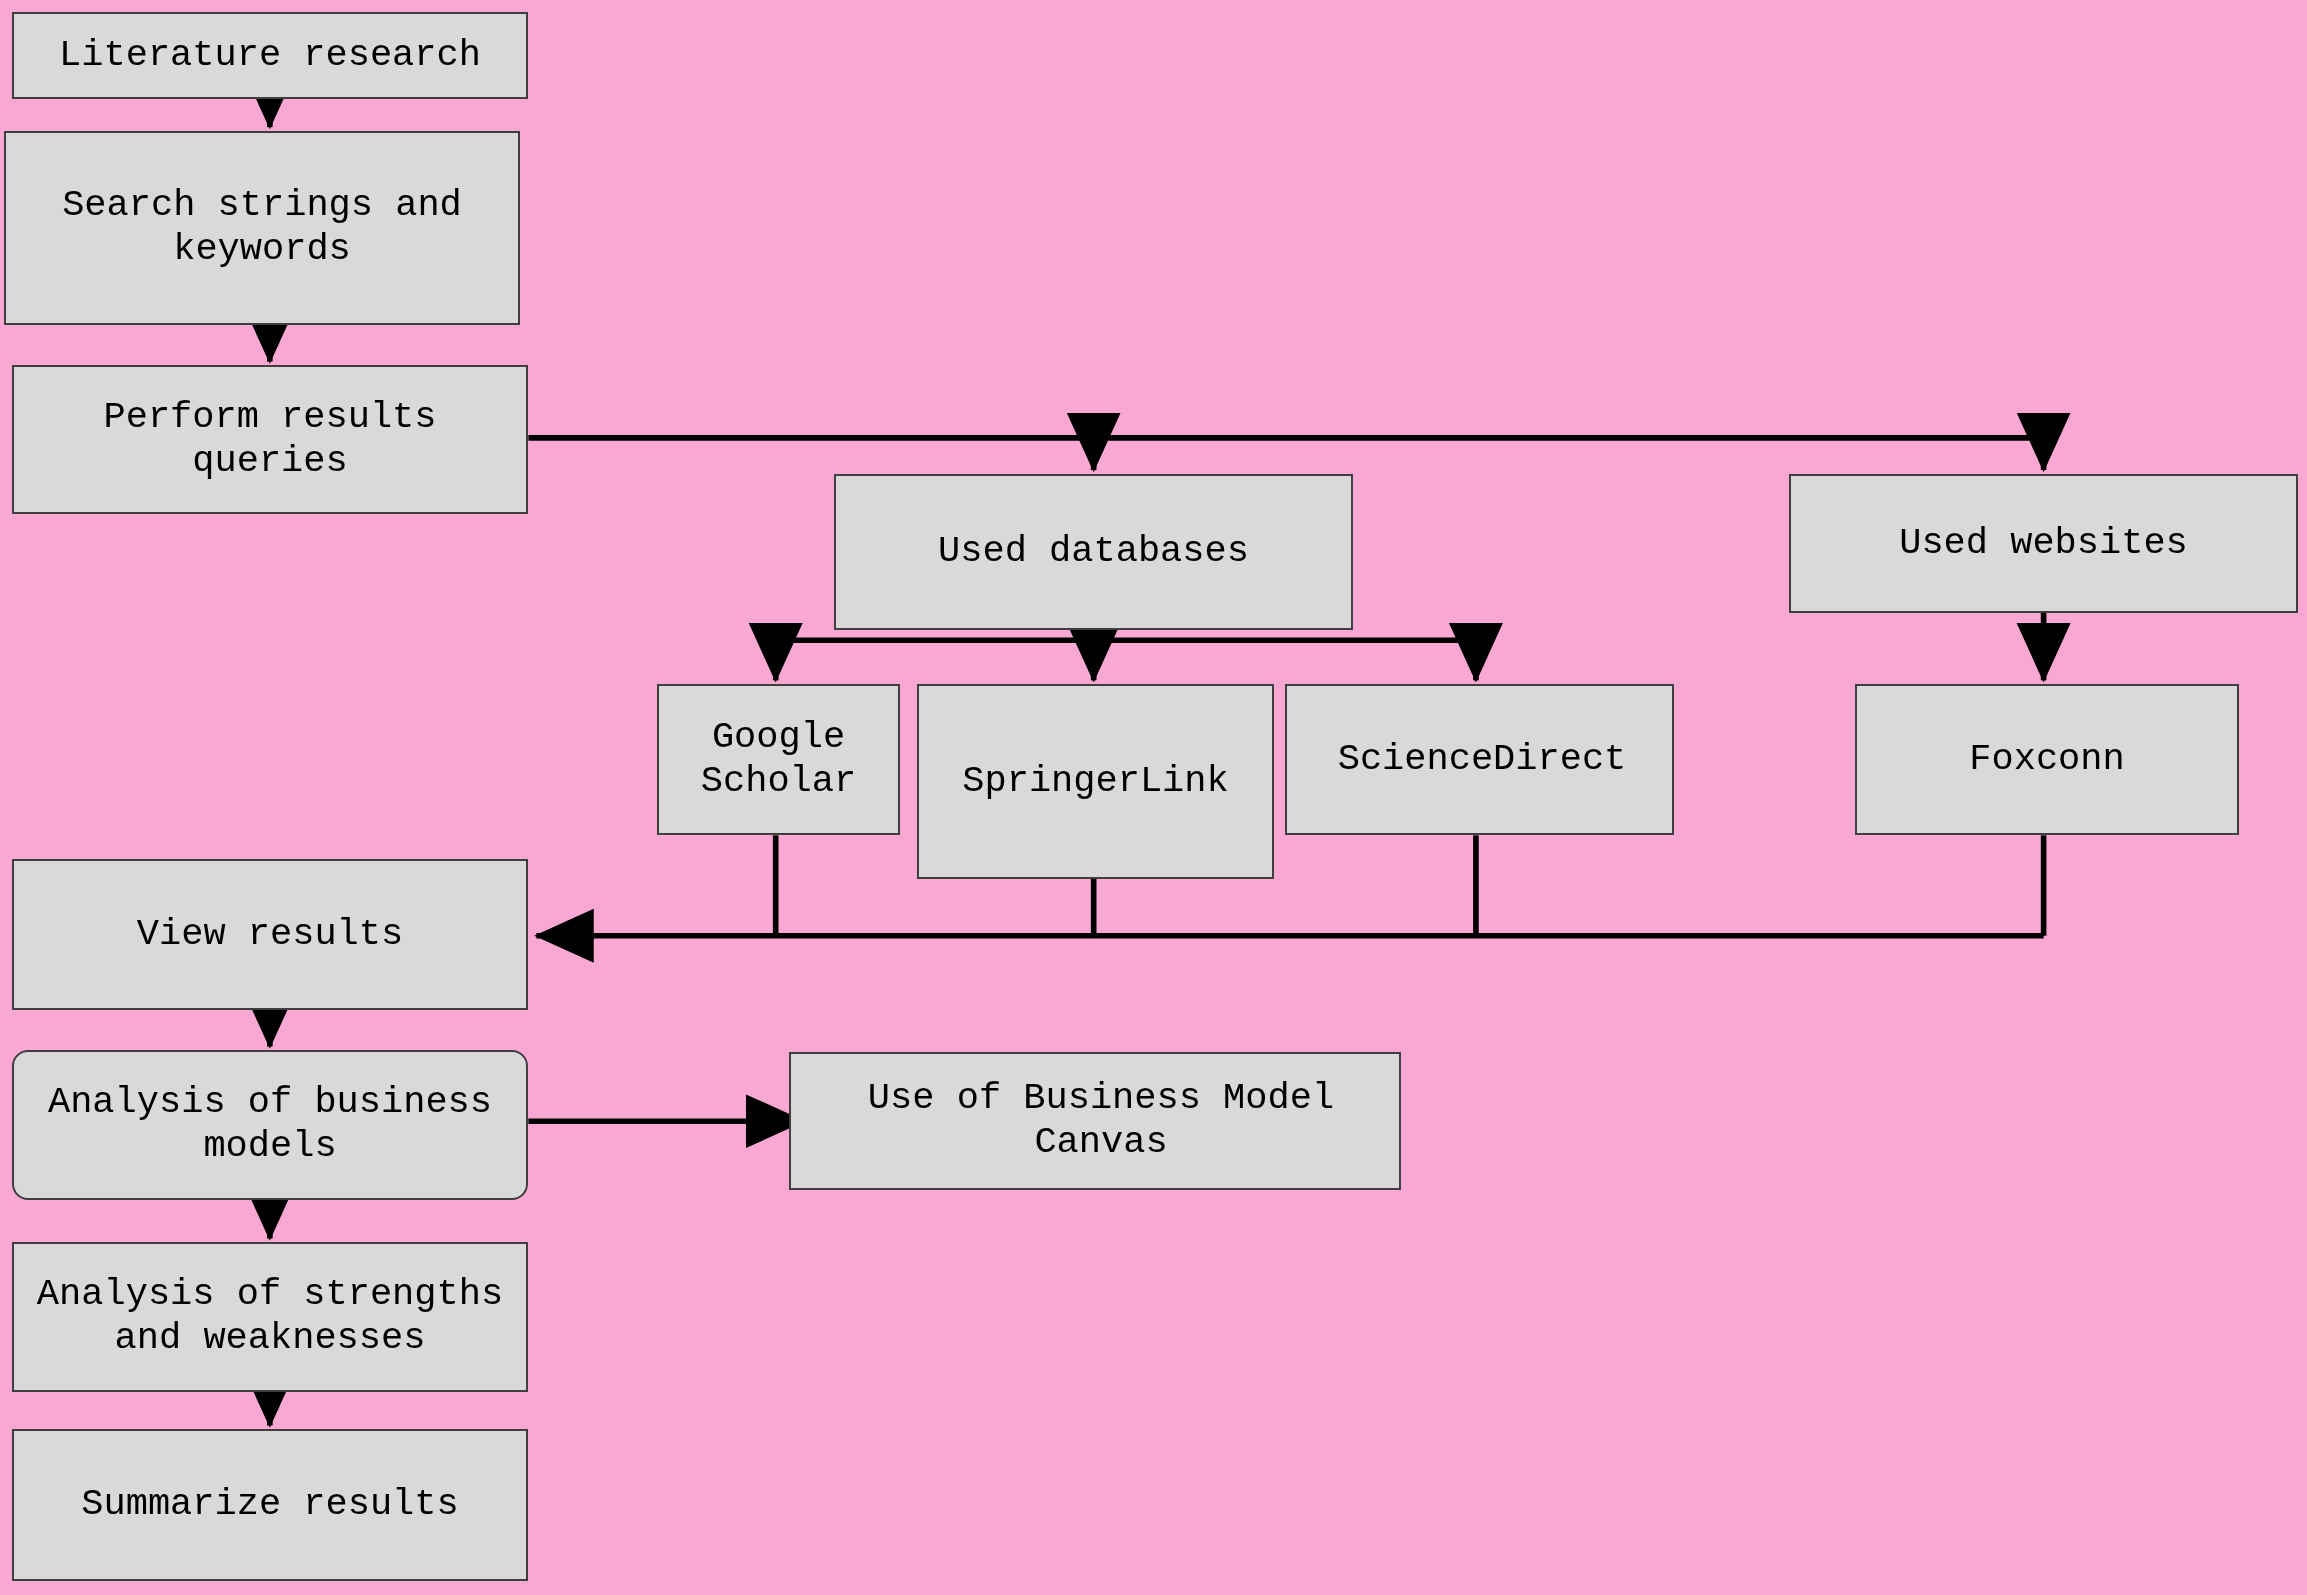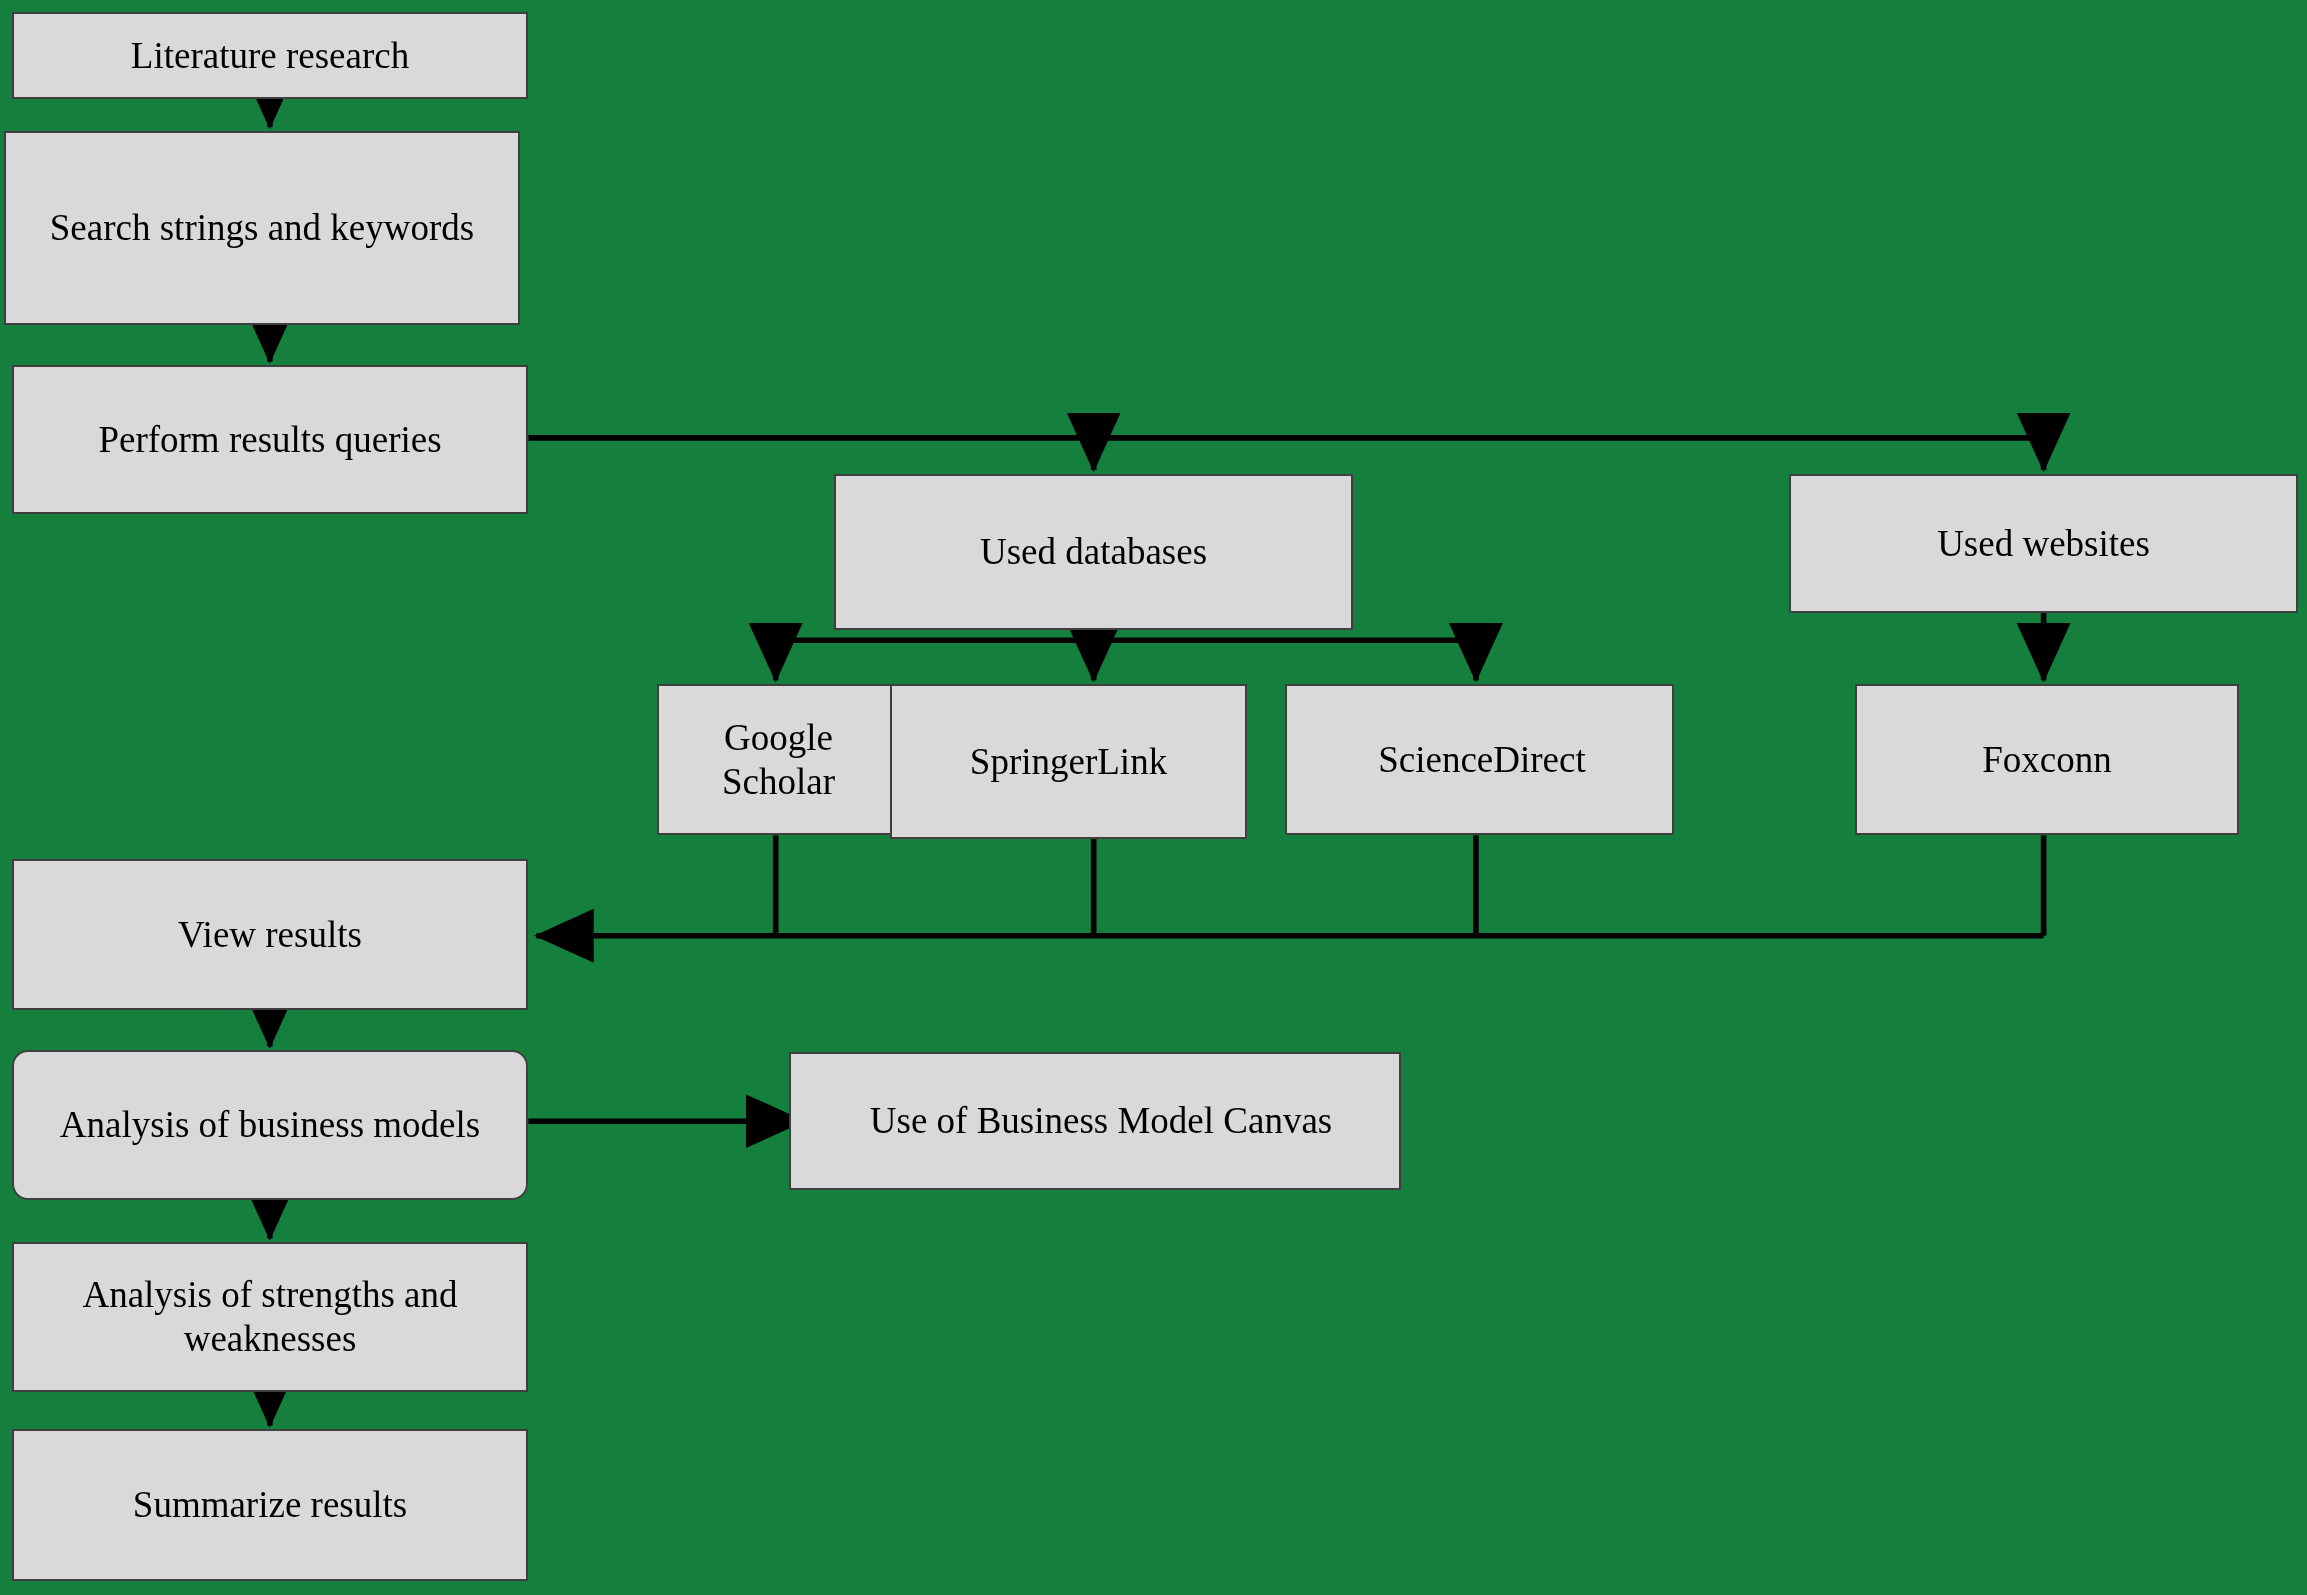--- a/index.html
+++ b/index.html
@@ -5,22 +5,22 @@
 <style>
   html, body {
     margin: 0;
     padding: 0;
     background: #ffffff;
   }
   #canvas {
     position: relative;
     width: 2307px;
     height: 1596px;
-    background: #15803d;
-    font-family: Liberation Serif, serif;
+    background: #f9a8d4;
+    font-family: Liberation Mono, monospace;
     overflow: hidden;
   }
   .node {
     position: absolute;
     box-sizing: border-box;
     background: #d9d9d9;
     border: 2.4px solid #3f3f3f;
     display: flex;
     align-items: center;
     justify-content: center;
@@ -109,21 +109,21 @@
   </div>
 
   <div class="node" style="left:1789px; top:474px; width:509px; height:139px;">
     <span>Used websites</span>
   </div>
 
   <div class="node" style="left:657px; top:684px; width:243px; height:151px;">
     <span>Google Scholar</span>
   </div>
 
-  <div class="node" style="left:890px; top:684px; width:357px; height:155px;">
+  <div class="node" style="left:917px; top:684px; width:357px; height:195px;">
     <span>SpringerLink</span>
   </div>
 
   <div class="node" style="left:1285px; top:684px; width:389px; height:151px;padding-left:13px;">
     <span>ScienceDirect</span>
   </div>
 
   <div class="node" style="left:12px; top:859px; width:516px; height:151px;">
     <span>View results</span>
   </div>

